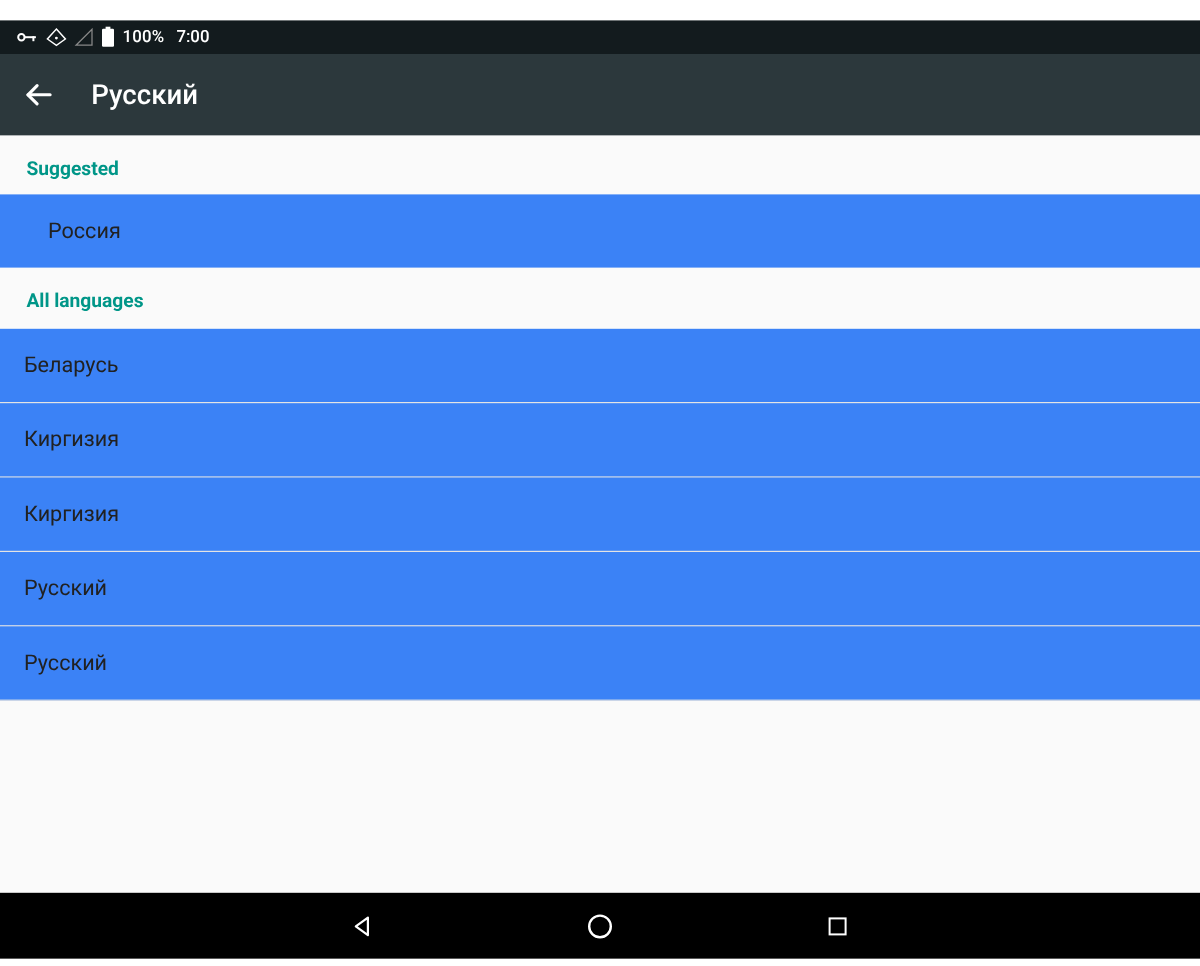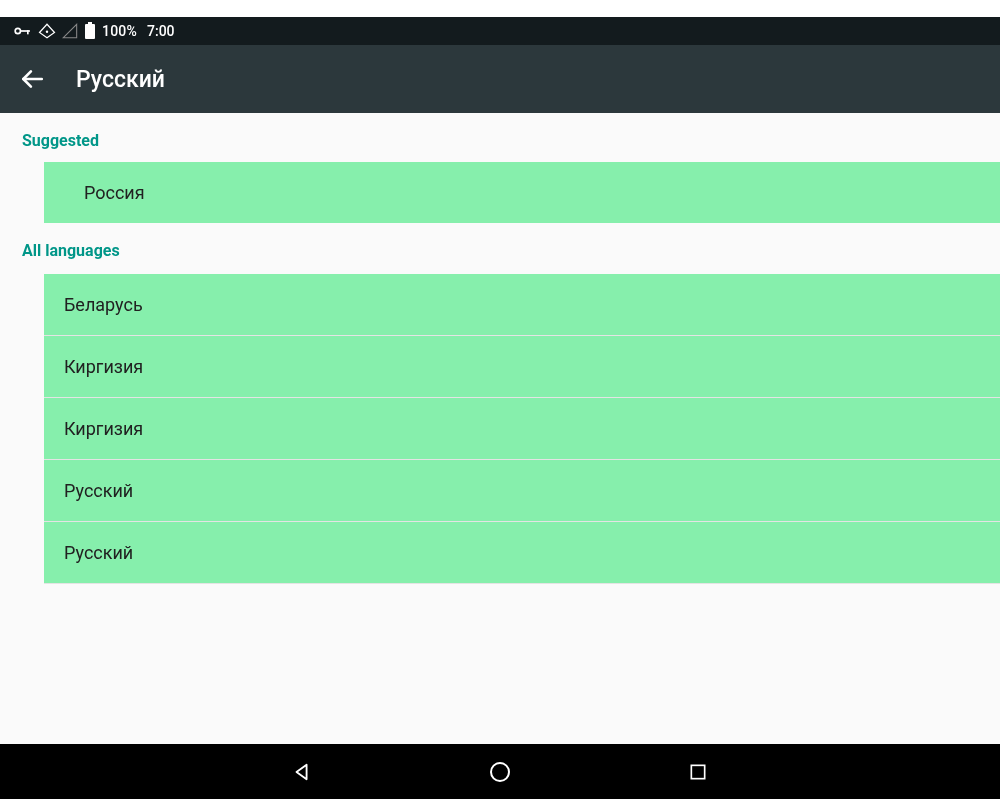--- a/index.html
+++ b/index.html
@@ -45,23 +45,22 @@
     .section-header {
       color: #009688;
       font-size: 16px;
       font-weight: 700;
       padding: 18px 22px 12px 22px;
     }
     .list-item {
       padding: 20px 22px 20px 40px;
       font-size: 18px;
       color: #212121;
-      background: #86efac;
+      background: #3b82f6;
       cursor: pointer;
-      margin-left: 44px;
     }
     .all-list .list-item {
       border-bottom: 1px solid #e4e4e4;
       padding-left: 20px;
     }
     .all-list { margin-top: 2px; }
 
     .nav-bar {
       position: absolute;
       left: 0; right: 0; bottom: 6px;

